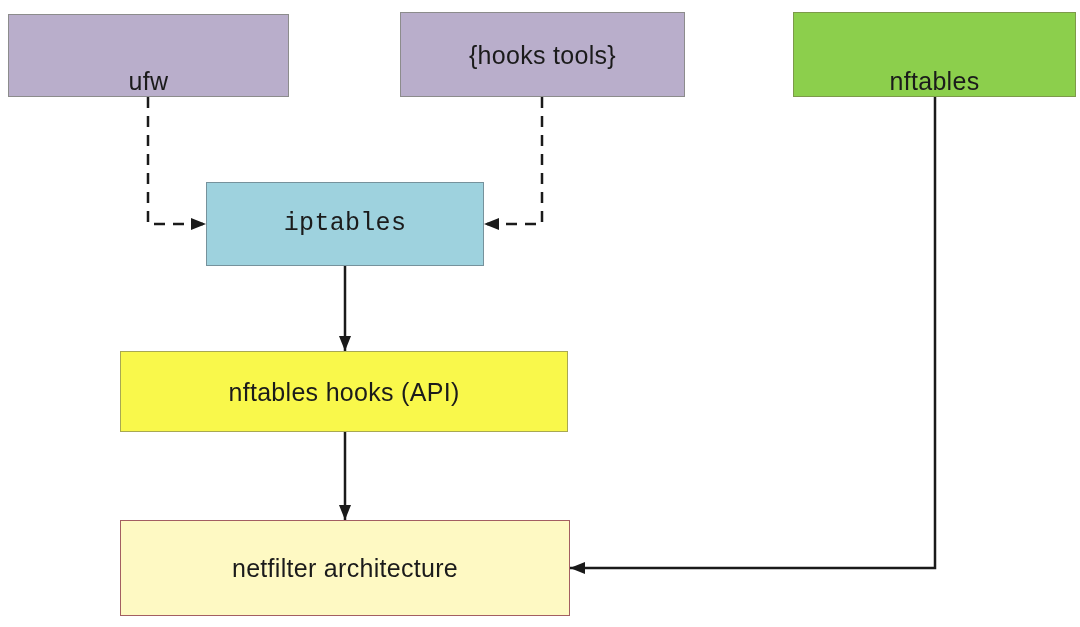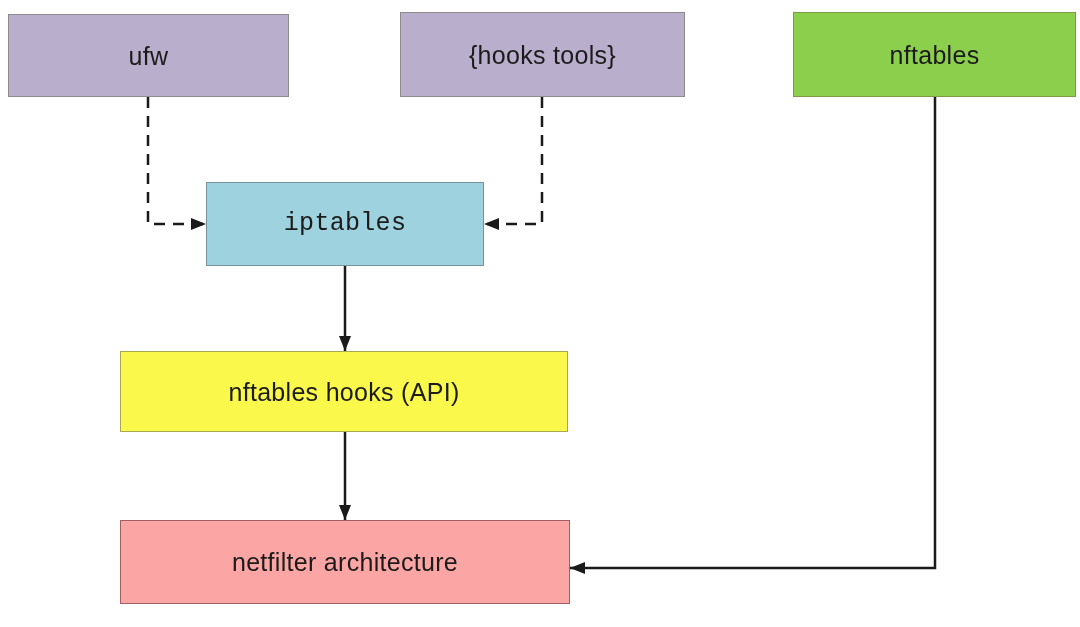--- a/index.html
+++ b/index.html
@@ -56,32 +56,32 @@
         <path d="M0,0 L15,6 L0,12 Z" fill="#1a1a1a"></path>
       </marker>
     </defs>
   <polyline points="148,97 148,224 206,224" class="edge dashed" stroke="#1a1a1a" marker-end="url(#arrow)"></polyline>
       <polyline points="542,97 542,224 484,224" class="edge dashed" stroke="#1a1a1a" marker-end="url(#arrow)"></polyline>
       <polyline points="345,266 345,351" class="edge solid" stroke="#1a1a1a" marker-end="url(#arrow)"></polyline>
       <polyline points="345,432 345,520" class="edge solid" stroke="#1a1a1a" marker-end="url(#arrow)"></polyline>
       <polyline points="935,97 935,568 570,568" class="edge solid" stroke="#1a1a1a" marker-end="url(#arrow)"></polyline>
     </svg>
   <div id="nodes">
-      <div class="node" style="left: 8px; top: 14px; width: 281px; height: 83px; background: rgb(185, 174, 203); border-color: rgb(140, 140, 140);">
+      <div class="node" style="left: 8px; top: 14px; width: 281px; height: 83px; background: rgb(185, 174, 203); border-color: rgb(140, 140, 140); align-items: flex-end;">
         <span>ufw</span>
       </div>
       <div class="node" style="left: 400px; top: 12px; width: 285px; height: 85px; background: rgb(185, 174, 203); border-color: rgb(140, 140, 140);">
         <span>{hooks tools}</span>
       </div>
-      <div class="node" style="left: 793px; top: 12px; width: 283px; height: 85px; background: rgb(140, 207, 76); border-color: rgb(125, 154, 74);">
+      <div class="node" style="left: 793px; top: 12px; width: 283px; height: 85px; background: rgb(140, 207, 76); border-color: rgb(125, 154, 74); align-items: flex-end;">
         <span>nftables</span>
       </div>
       <div class="node" style="left: 206px; top: 182px; width: 278px; height: 84px; background: rgb(158, 210, 222); border-color: rgb(118, 146, 156); font-family: Liberation Mono, monospace;">
         <span>iptables</span>
       </div>
       <div class="node" style="left: 120px; top: 351px; width: 448px; height: 81px; background: rgb(249, 248, 75); border-color: rgb(168, 168, 82);">
         <span>nftables hooks (API)</span>
       </div>
-      <div class="node" style="left: 120px; top: 520px; width: 450px; height: 84px; background: #fca5a5; border-color: rgb(163, 95, 98);">
+      <div class="node" style="left: 120px; top: 520px; width: 450px; height: 96px; background: #fef9c3; border-color: rgb(163, 95, 98);">
         <span>netfilter architecture</span>
       </div>
     </div>
 </div>
 
 </body></html>

